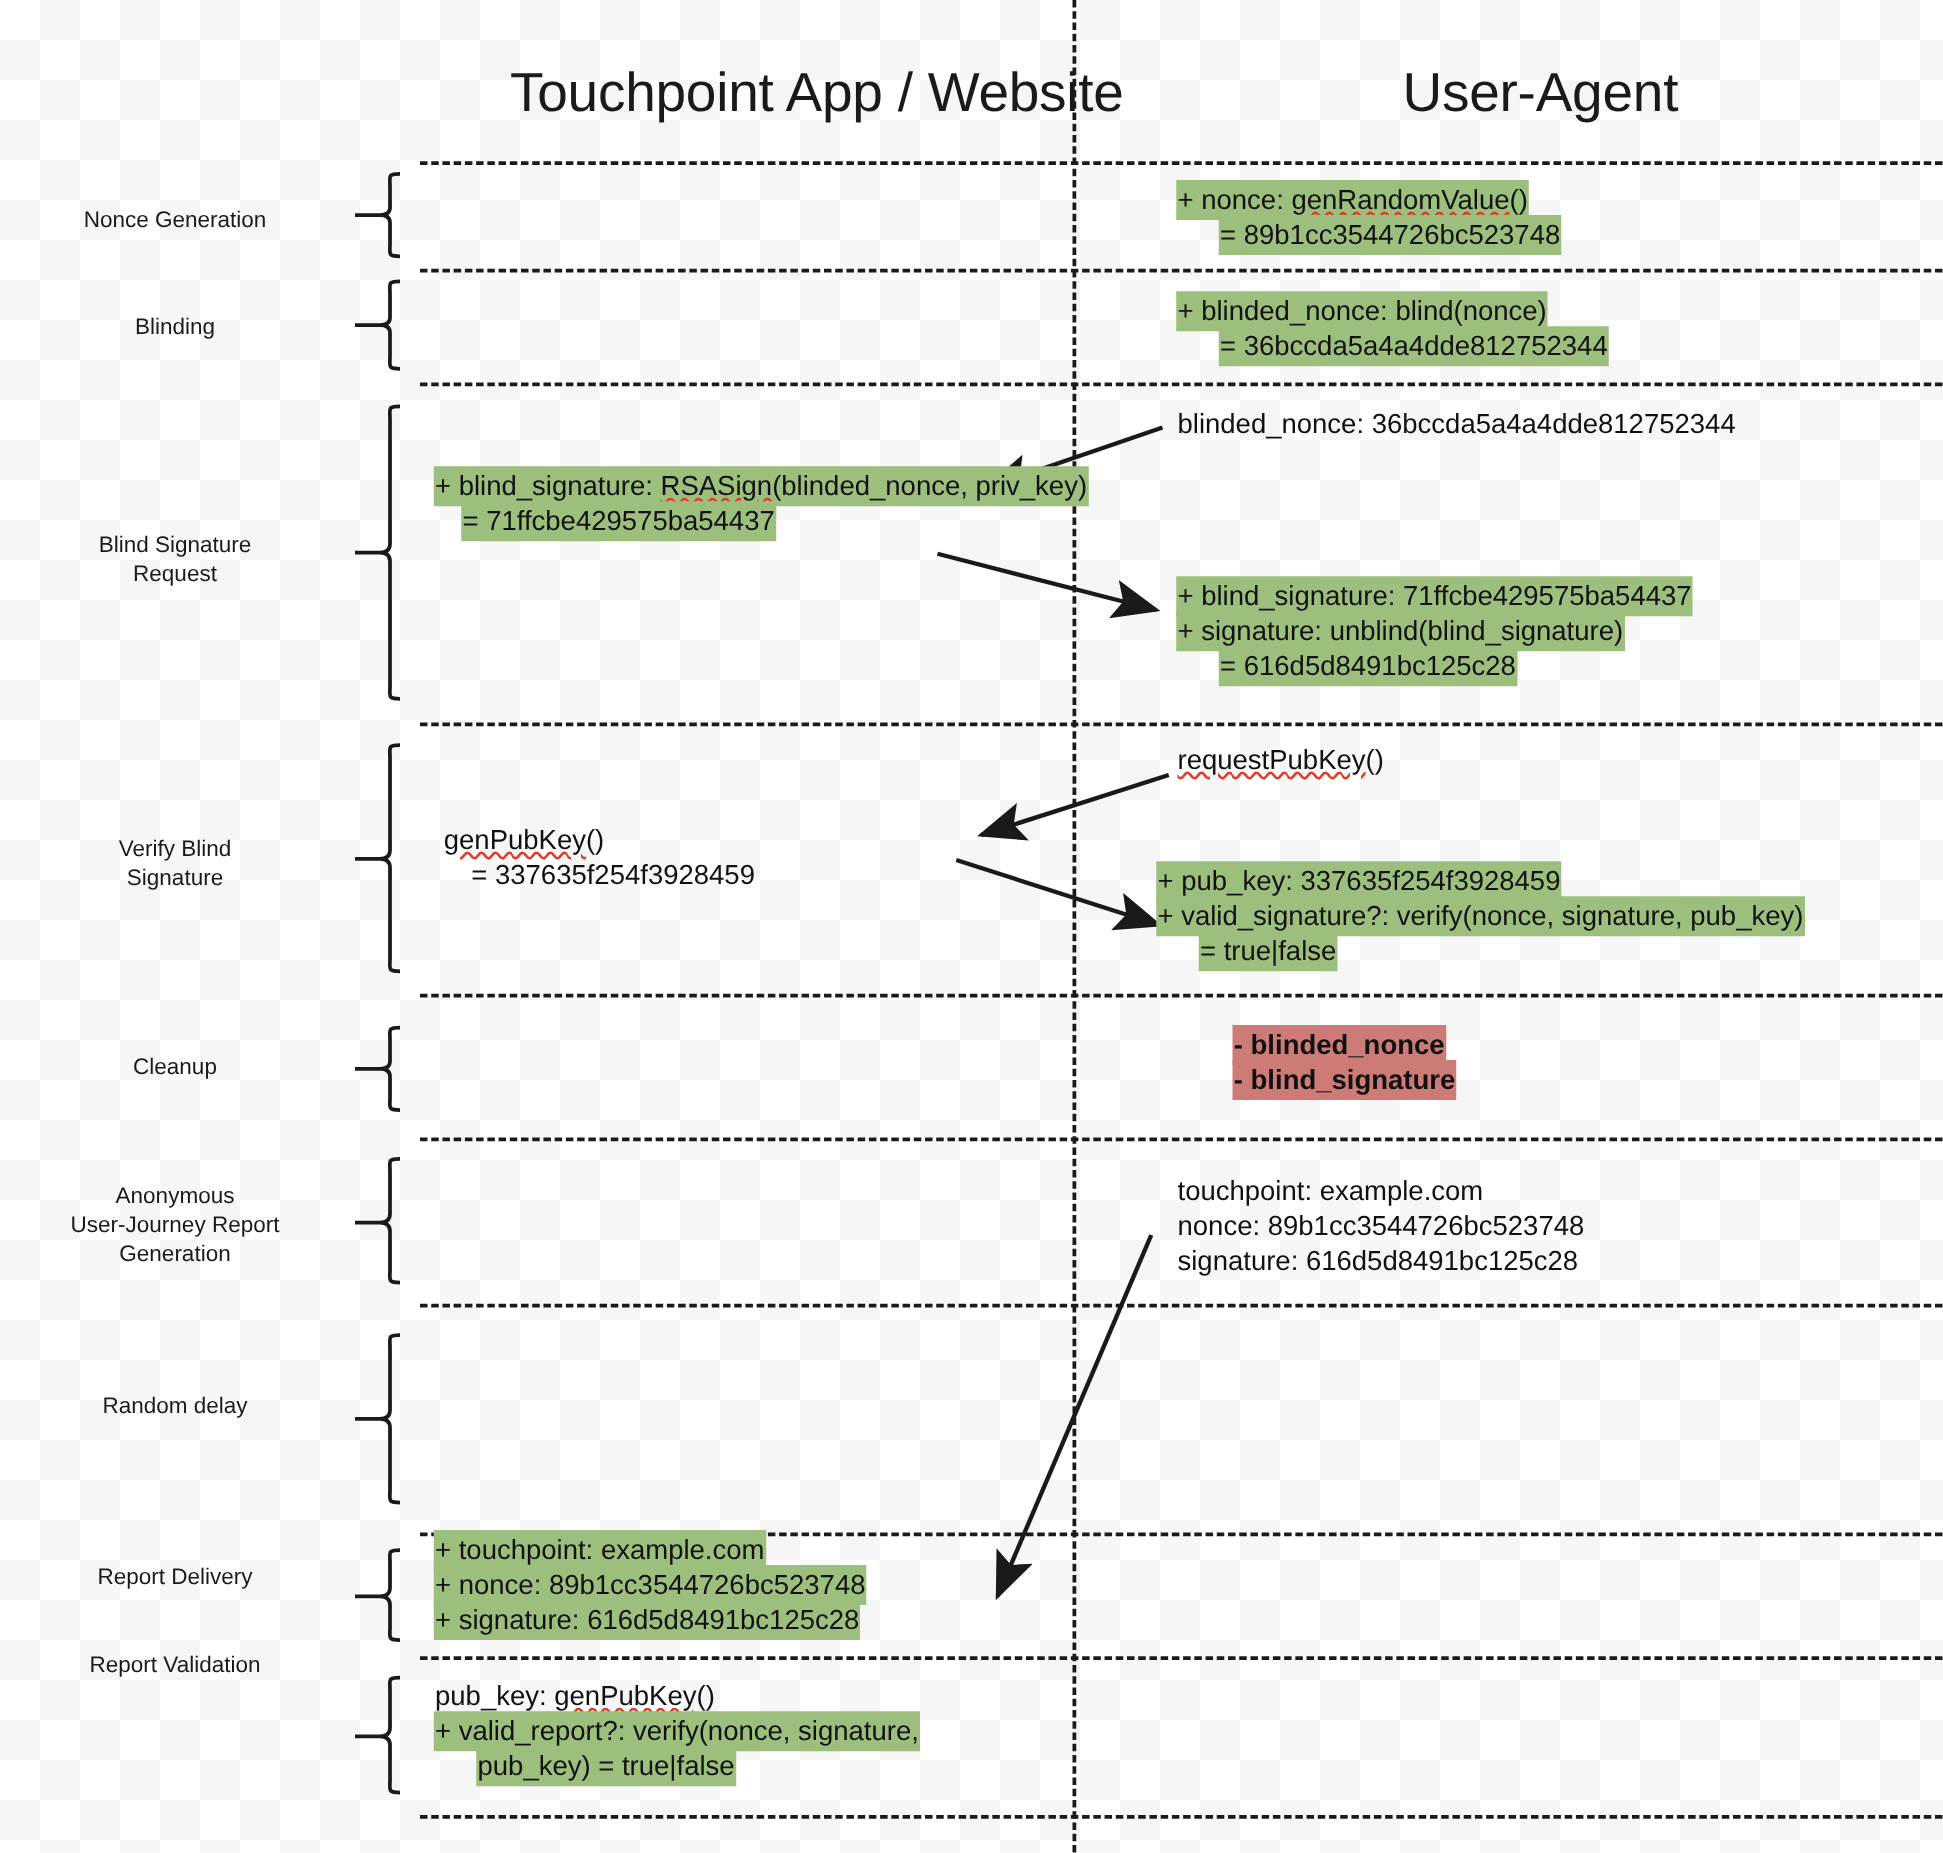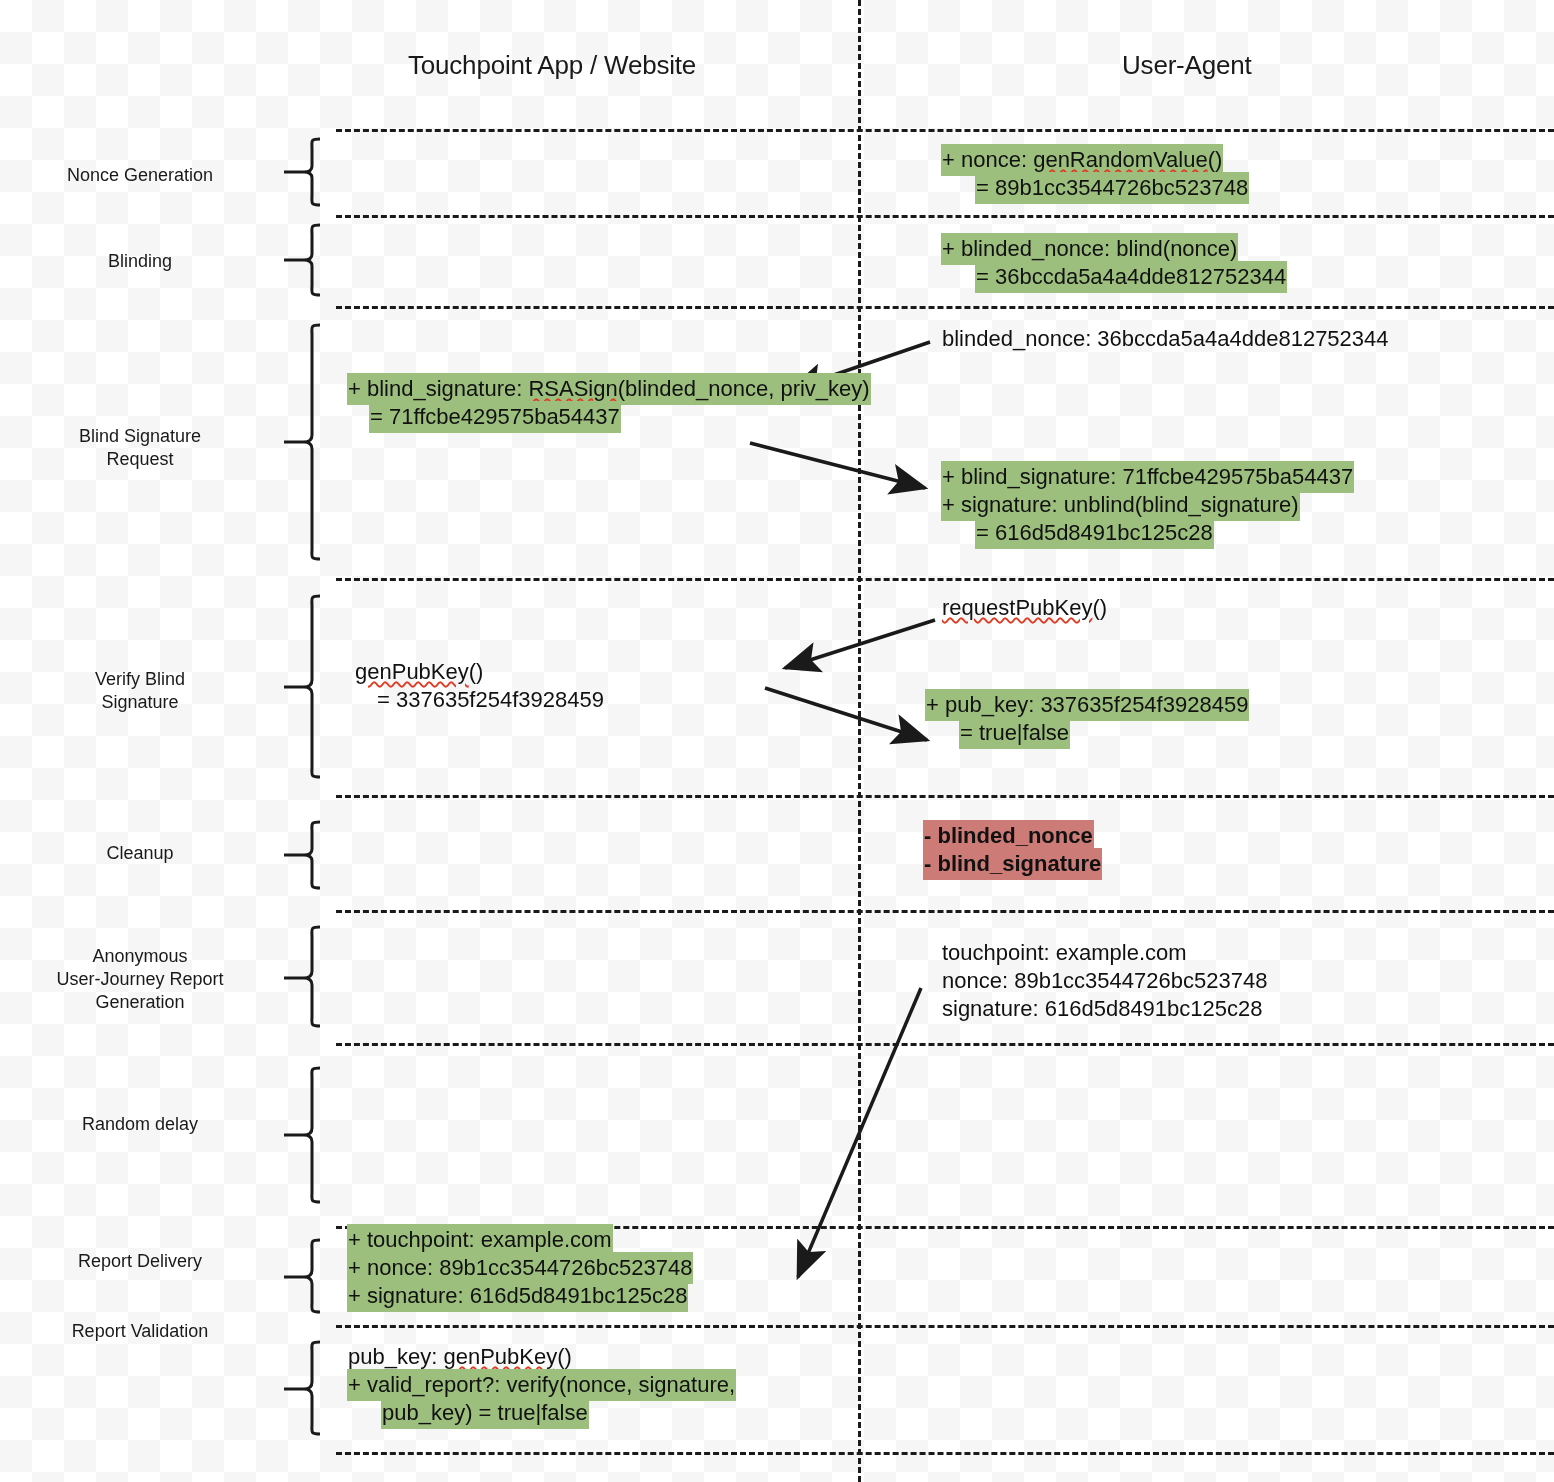--- a/index.html
+++ b/index.html
@@ -11,21 +11,21 @@
       linear-gradient(45deg,#f6f6f6 25%,transparent 25%,transparent 75%,#f6f6f6 75%),
       linear-gradient(45deg,#f6f6f6 25%,transparent 25%,transparent 75%,#f6f6f6 75%);
     background-size:64px 64px;
     background-position:0 0,32px 32px;
     overflow:hidden;
   }
   #stage{position:relative;width:1554px;height:1482px;}
 
   .col-header{
     position:absolute;
-    font-size:26px;
+    font-size:44px;
     color:#1a1a1a;
     white-space:nowrap;
     letter-spacing:-0.2px;
   }
   #hdr-touchpoint{left:408px;top:50px;}
   #hdr-useragent{left:1122px;top:50px;}
 
   .hrule{
     position:absolute;left:336px;right:0;height:0;
     border-top:3px dashed #1a1a1a;
@@ -222,24 +222,25 @@
     <div class="line"><span class="plain"><span class="sp">requestPubKey</span>()</span></div>
   </div>
 
   <div class="block" style="left:354px;top:661px">
     <div class="line"><span class="plain"><span class="sp">genPubKey</span>()</span></div>
     <div class="line"><span class="indent-sm"></span><span class="plain">= 337635f254f3928459</span></div>
   </div>
 
   <div class="block" style="left:925px;top:694px">
     <div class="line"><span class="hl">+ <b>pub_key:</b> 337635f254f3928459</span></div>
+    <div class="line"><span class="hl">+ <b>valid_signature?:</b> verify(nonce, signature, pub_key)</span></div>
     <div class="line"><span class="indent"></span><span class="hl">= true|false</span></div>
   </div>
 
-  <div class="block" style="left:923px;top:825px">
+  <div class="block" style="left:986px;top:825px">
     <div class="line"><span class="hl-red">- blinded_nonce</span></div>
     <div class="line"><span class="hl-red">- blind_signature</span></div>
   </div>
 
   <div class="block" style="left:941px;top:942px">
     <div class="line"><span class="plain"><b>touchpoint:</b> example.com</span></div>
     <div class="line"><span class="plain"><b>nonce:</b> 89b1cc3544726bc523748</span></div>
     <div class="line"><span class="plain"><b>signature:</b> 616d5d8491bc125c28</span></div>
   </div>
 

